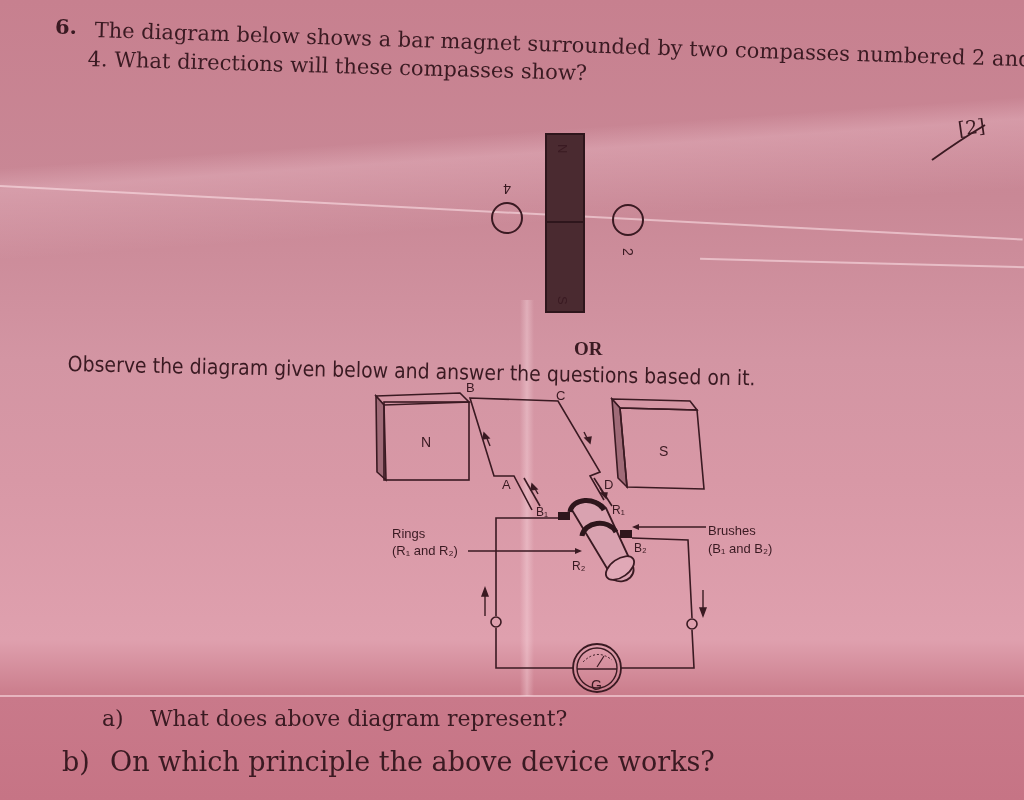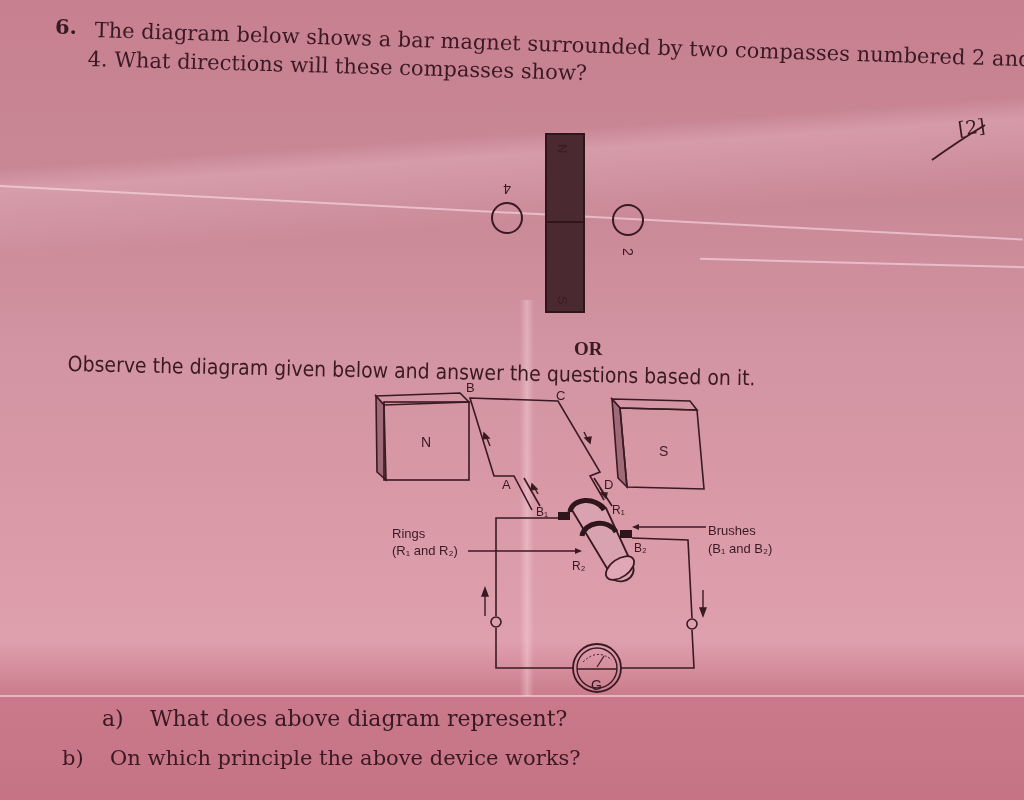--- a/index.html
+++ b/index.html
@@ -18,21 +18,21 @@
       background: linear-gradient(180deg, #c9798a 0%, #c67485 100%);
     }
     .txt { position: absolute; white-space: nowrap; color: #3a1a22; }
     .q-num { left: 55px; top: 14px; font-size: 21px; font-weight: bold; }
     .q-line1 { left: 95px; top: 18px; font-size: 21px; transform: rotate(1.8deg); transform-origin: left top; }
     .q-line2 { left: 88px; top: 47px; font-size: 21px; transform: rotate(1.6deg); transform-origin: left top; }
     .marks { left: 958px; top: 116px; font-size: 19px; transform: rotate(-8deg); }
     .or { left: 574px; top: 330px; font-size: 19px; font-weight: bold; font-family: "Liberation Serif", serif; margin-top: 8px; }
     .observe { left: 68px; top: 352px; font-size: 21px; transform: rotate(1.2deg); transform-origin: left top; font-family: "DejaVu Sans Condensed", "DejaVu Sans", sans-serif; }
     .sub-a { left: 62px; top: 706px; font-size: 22px; margin-left: 40px; }
-    .sub-b { left: 62px; top: 746px; font-size: 21px; }
+    .sub-b { left: 62px; top: 746px; font-size: 27px; }
     .sub-label { display: inline-block; width: 48px; }
     svg { position: absolute; left: 0; top: 0; }
     .lbl { font-family: "Liberation Sans", sans-serif; fill: #3a1a22; }
   </style>
 </head>
 <body>
 
 <div class="fold" style="top:185px; transform: rotate(3deg); transform-origin:left;"></div>
 <div class="fold" style="top:262px; left:700px; width:324px; transform: rotate(1.5deg);"></div>
 <div class="fold-crease-v" style="left:520px;"></div>

